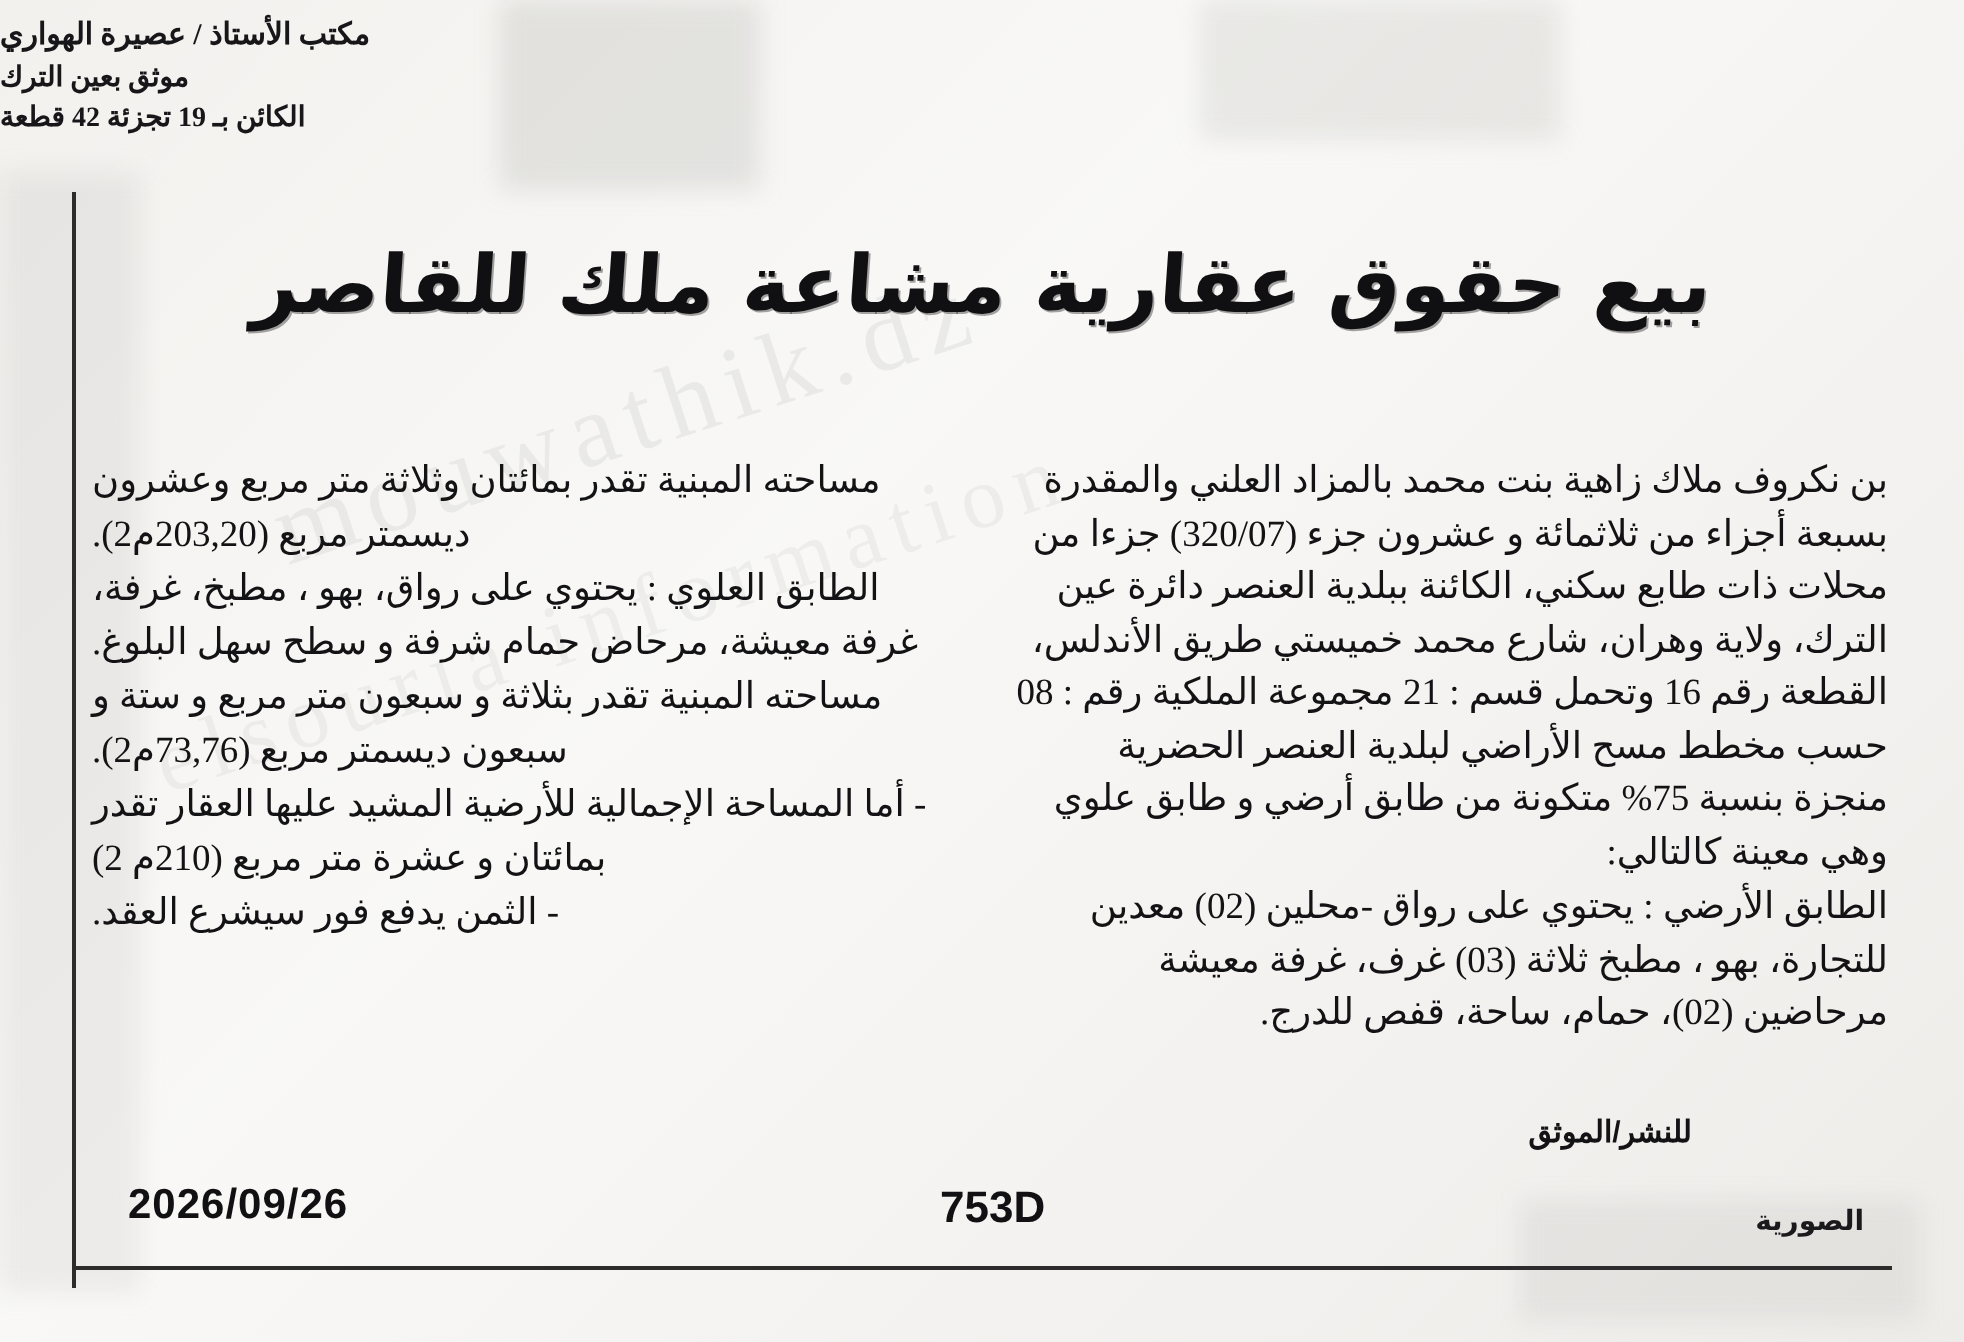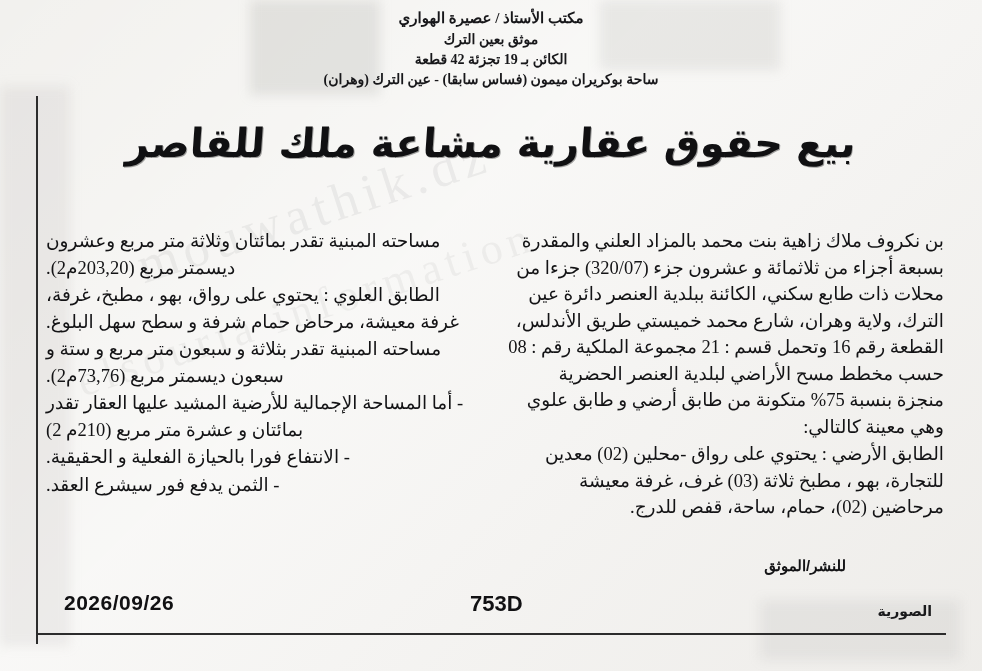--- a/index.html
+++ b/index.html
@@ -79,21 +79,21 @@
     width: 2px;
     height: 14px;
     background: #2c2c2c;
   }
 
   header.letterhead {
     position: absolute;
     top: 8px;
     left: 0;
     width: 982px;
-    text-align: center;
+    text-align: left;
     direction: rtl;
   }
   header.letterhead div {
     font-family: "Liberation Serif", serif;
     color: #17171a;
     font-weight: bold;
     line-height: 1.45;
   }
   .lh-1 { font-size: 15px; }
   .lh-2 { font-size: 14px; }
@@ -207,40 +207,38 @@
   <div class="blotch b3"></div>
   <div class="blotch b4"></div>
 
   <div class="watermark">mouwathik.dz</div>
   <div class="watermark w2">elsouria information</div>
 
   <header class="letterhead">
     <div class="lh-1">مكتب الأستاذ / عصيرة الهواري</div>
     <div class="lh-2">موثق بعين الترك</div>
     <div class="lh-3">الكائن بـ 19 تجزئة 42 قطعة</div>
-    <div class="lh-4">ساحة بوكريران ميمون (فساس سابقا) - عين الترك (وهران)</div>
   </header>
 
   <div class="title-band">
     <div class="title-text">بيع حقوق عقارية مشاعة ملك للقاصر</div>
   </div>
 
   <div class="left-rule"></div>
 
   <div class="columns">
     <div class="col col-right">
       <p>بن نكروف ملاك زاهية بنت محمد بالمزاد العلني والمقدرة بسبعة أجزاء من ثلاثمائة و عشرون جزء (320/07) جزءا من محلات ذات طابع سكني، الكائنة ببلدية العنصر دائرة عين الترك، ولاية وهران، شارع محمد خميستي طريق الأندلس، القطعة رقم 16 وتحمل قسم : 21 مجموعة الملكية رقم : 08 حسب مخطط مسح الأراضي لبلدية العنصر الحضرية منجزة بنسبة 75% متكونة من طابق أرضي و طابق علوي وهي معينة كالتالي:</p>
       <p>الطابق الأرضي : يحتوي على رواق -محلين (02) معدين للتجارة، بهو ، مطبخ ثلاثة (03) غرف، غرفة معيشة مرحاضين (02)، حمام، ساحة، قفص للدرج.</p>
     </div>
     <div class="col col-left">
       <p>مساحته المبنية تقدر بمائتان وثلاثة متر مربع وعشرون ديسمتر مربع (203,20م2).</p>
       <p>الطابق العلوي : يحتوي على رواق، بهو ، مطبخ، غرفة، غرفة معيشة، مرحاض حمام شرفة و سطح سهل البلوغ.</p>
       <p>مساحته المبنية تقدر بثلاثة و سبعون متر مربع و ستة و سبعون ديسمتر مربع (73,76م2).</p>
       <p>- أما المساحة الإجمالية للأرضية المشيد عليها العقار تقدر بمائتان و عشرة متر مربع (210م 2)</p>
-      <p>- الانتفاع فورا بالحيازة الفعلية و الحقيقية.</p>
       <p>- الثمن يدفع فور سيشرع العقد.</p>
     </div>
   </div>
 
   <div class="footer">
     <div class="signature">للنشر/الموثق</div>
     <div class="date-stamp">2026/09/26</div>
     <div class="ref-code">753D</div>
     <div class="masthead">الصورية</div>
   </div>

